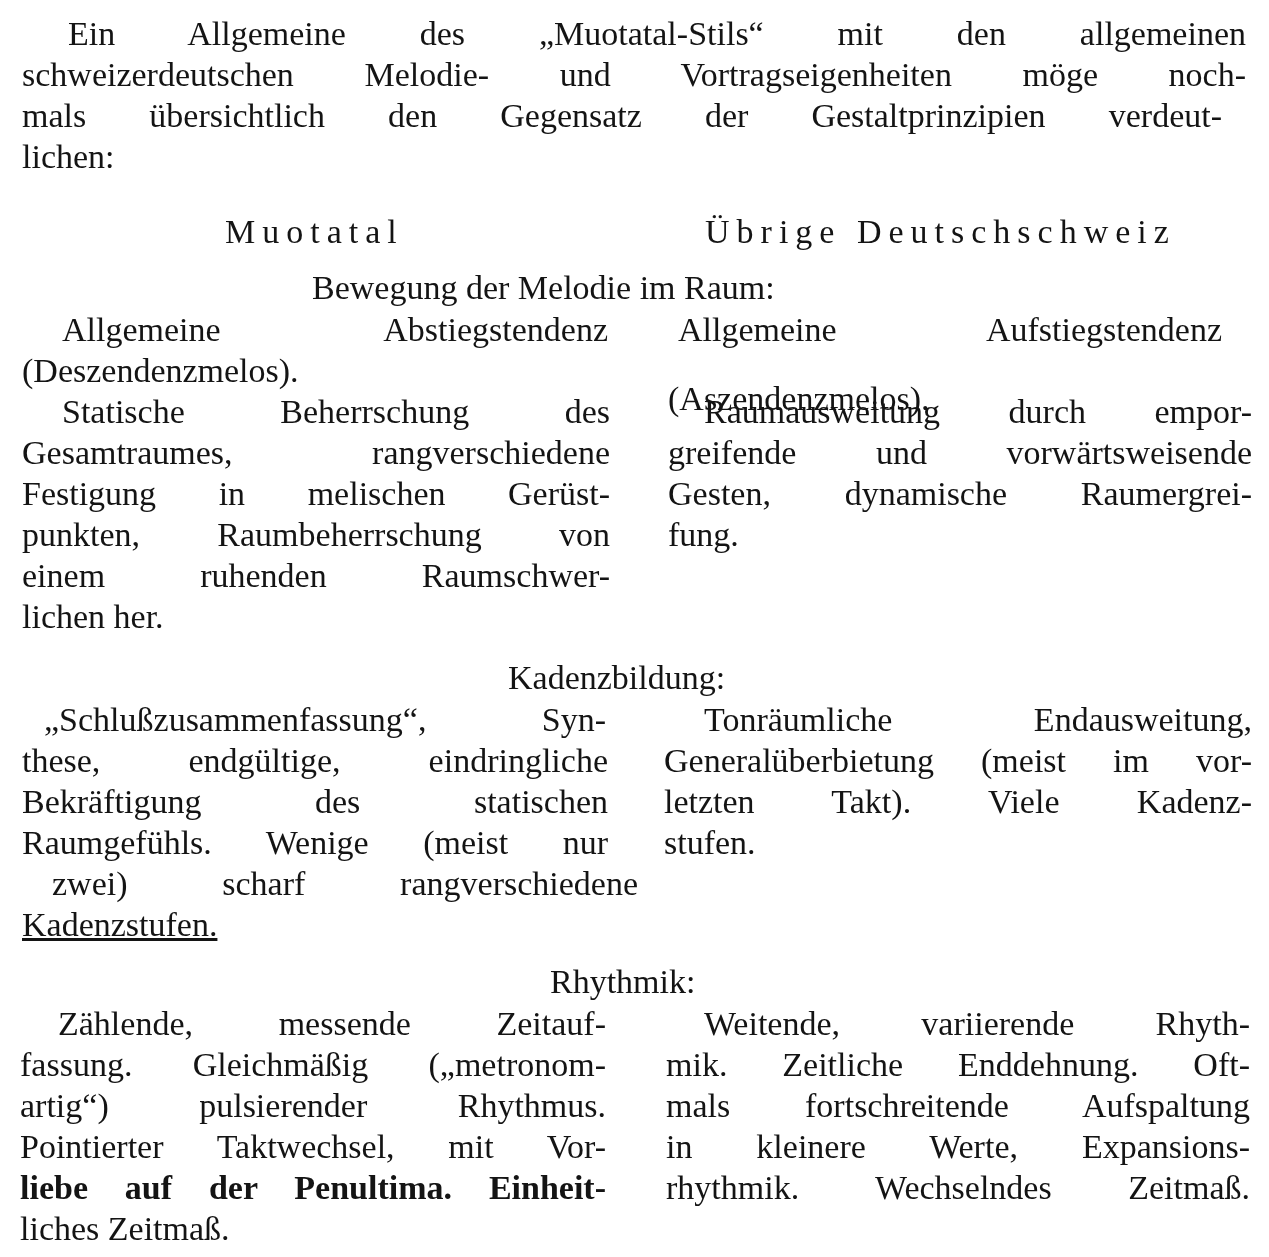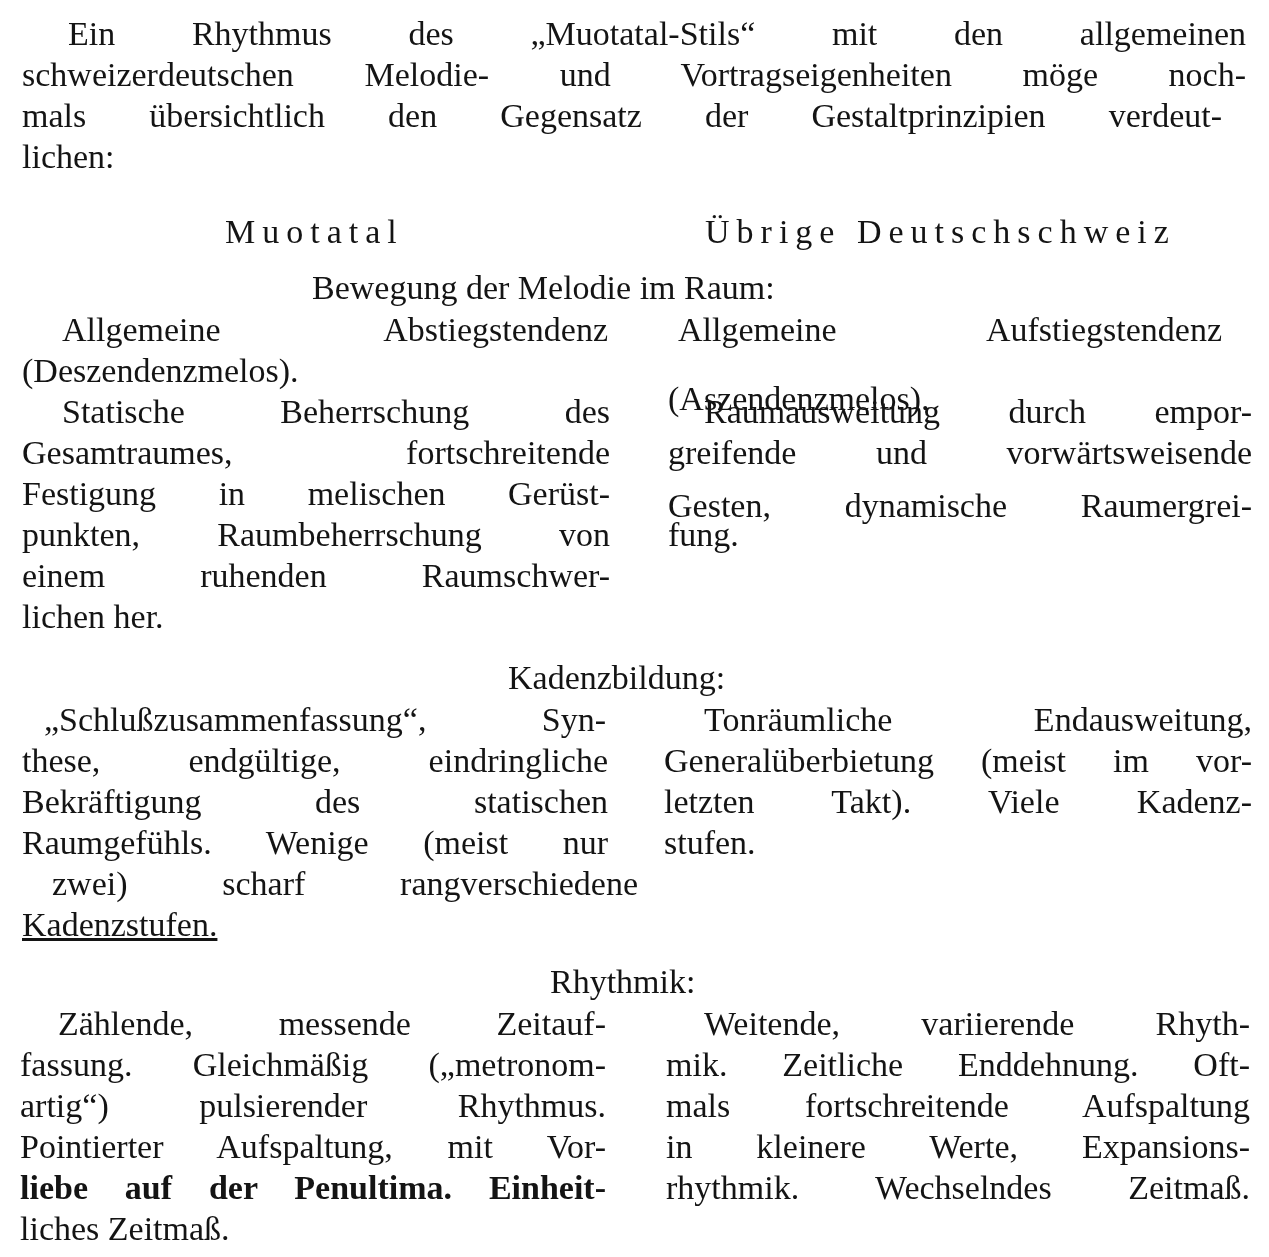--- a/index.html
+++ b/index.html
@@ -19,46 +19,46 @@
       text-align: justify;
       text-align-last: justify;
       white-space: normal;
     }
     .col-head { letter-spacing: 7px; margin-left: 8px; }
   </style>
 </head>
 <body>
 
 <div>
-  <div class="line just" style="left:68px; top:14px; width:1178px;">Ein Rhythmus des „Muotatal-Stils“ mit den allgemeinen</div>
+  <div class="line just" style="left:68px; top:14px; width:1178px;">Ein Allgemeine des „Muotatal-Stils“ mit den allgemeinen</div>
   <div class="line just" style="left:22px; top:55px; width:1224px;">schweizerdeutschen Melodie- und Vortragseigenheiten möge noch-</div>
   <div class="line just" style="left:22px; top:96px; width:1200px;">mals übersichtlich den Gegensatz der Gestaltprinzipien verdeut-</div>
   <div class="line" style="left:22px; top:137px;">lichen:</div>
 </div>
 
 <div class="line col-head" style="left:217px; top:212px;">Muotatal</div>
 <div class="line col-head" style="left:697px; top:212px;">Übrige Deutschschweiz</div>
 
 <div>
   <div class="line" style="left:312px; top:268px;">Bewegung der Melodie im Raum:</div>
 
   <div class="line just" style="left:62px; top:310px; width:546px;">Allgemeine Abstiegstendenz</div>
   <div class="line" style="left:22px; top:351px;">(Deszendenzmelos).</div>
   <div class="line just" style="left:62px; top:392px; width:548px;">Statische Beherrschung des</div>
-  <div class="line just" style="left:22px; top:433px; width:588px;">Gesamtraumes, fortschreitende</div>
+  <div class="line just" style="left:22px; top:433px; width:588px;">Gesamtraumes, rangverschiedene</div>
   <div class="line just" style="left:22px; top:474px; width:588px;">Festigung in melischen Gerüst-</div>
   <div class="line just" style="left:22px; top:515px; width:588px;">punkten, Raumbeherrschung von</div>
   <div class="line just" style="left:22px; top:556px; width:588px;">einem ruhenden Raumschwer-</div>
   <div class="line" style="left:22px; top:597px;">lichen her.</div>
 
   <div class="line just" style="left:678px; top:310px; width:544px;">Allgemeine Aufstiegstendenz</div>
   <div class="line" style="left:668px; top:351px;margin-top:28px;">(Aszendenzmelos).</div>
   <div class="line just" style="left:704px; top:392px; width:548px;">Raumausweitung durch empor-</div>
   <div class="line just" style="left:668px; top:433px; width:584px;">greifende und vorwärtsweisende</div>
-  <div class="line just" style="left:668px; top:474px; width:584px;margin-top:12px;">Gesten, dynamische Raumergrei-</div>
+  <div class="line just" style="left:668px; top:474px; width:584px;">Gesten, dynamische Raumergrei-</div>
   <div class="line" style="left:668px; top:515px;">fung.</div>
 </div>
 
 <div>
   <div class="line" style="left:508px; top:658px;">Kadenzbildung:</div>
 
   <div class="line just" style="left:44px; top:700px; width:562px;">„Schlußzusammenfassung“, Syn-</div>
   <div class="line just" style="left:22px; top:741px; width:586px;">these, endgültige, eindringliche</div>
   <div class="line just" style="left:22px; top:782px; width:586px;">Bekräftigung des statischen</div>
   <div class="line just" style="left:22px; top:823px; width:586px;">Raumgefühls. Wenige (meist nur</div>
@@ -70,21 +70,21 @@
   <div class="line just" style="left:664px; top:782px; width:588px;">letzten Takt). Viele Kadenz-</div>
   <div class="line" style="left:664px; top:823px;">stufen.</div>
 </div>
 
 <div>
   <div class="line" style="left:550px; top:962px;">Rhythmik:</div>
 
   <div class="line just" style="left:58px; top:1004px; width:548px;">Zählende, messende Zeitauf-</div>
   <div class="line just" style="left:20px; top:1045px; width:586px;">fassung. Gleichmäßig („metronom-</div>
   <div class="line just" style="left:20px; top:1086px; width:586px;">artig“) pulsierender Rhythmus.</div>
-  <div class="line just" style="left:20px; top:1127px; width:586px;">Pointierter Aufspaltung, mit Vor-</div>
+  <div class="line just" style="left:20px; top:1127px; width:586px;">Pointierter Taktwechsel, mit Vor-</div>
   <div class="line just" style="left:20px; top:1168px; width:586px;font-weight:bold;">liebe auf der Penultima. Einheit-</div>
   <div class="line" style="left:20px; top:1209px;">liches Zeitmaß.</div>
 
   <div class="line just" style="left:704px; top:1004px; width:546px;">Weitende, variierende Rhyth-</div>
   <div class="line just" style="left:666px; top:1045px; width:584px;">mik. Zeitliche Enddehnung. Oft-</div>
   <div class="line just" style="left:666px; top:1086px; width:584px;">mals fortschreitende Aufspaltung</div>
   <div class="line just" style="left:666px; top:1127px; width:584px;">in kleinere Werte, Expansions-</div>
   <div class="line just" style="left:666px; top:1168px; width:584px;">rhythmik. Wechselndes Zeitmaß.</div>
 </div>
 

